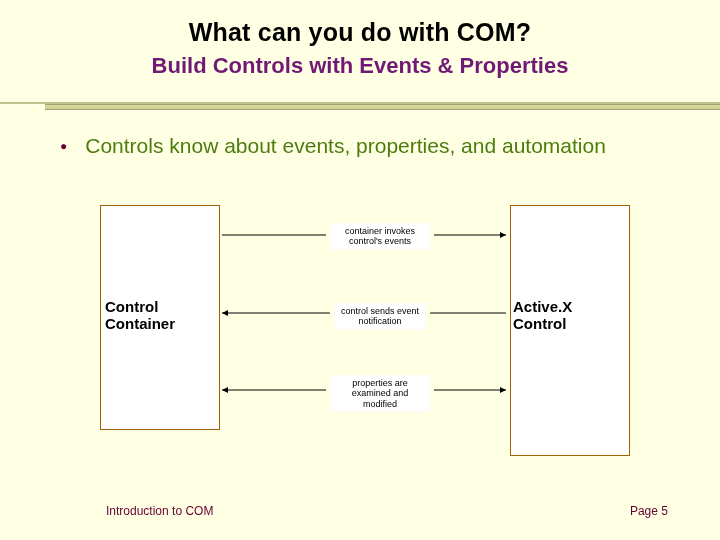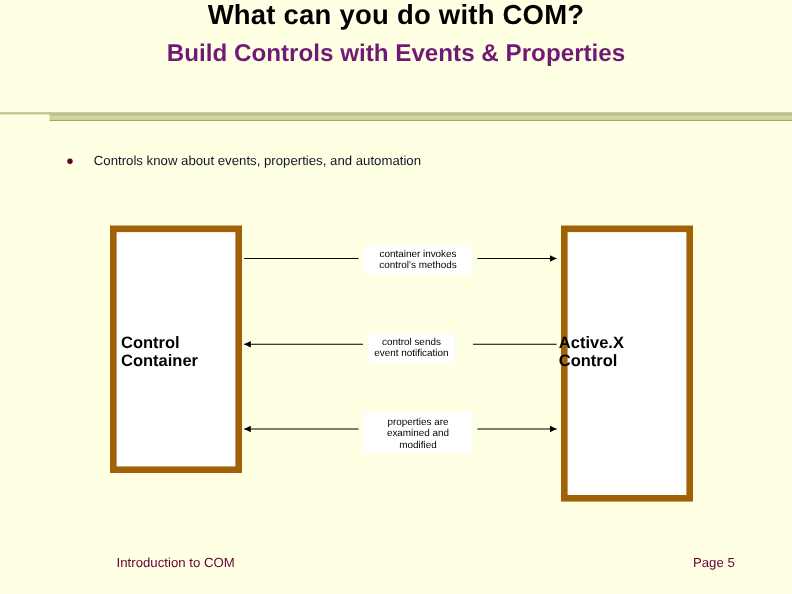--- a/index.html
+++ b/index.html
@@ -8,20 +8,21 @@
     background: #feffe3;
     font-family: Verdana, Geneva, sans-serif;
     position: relative;
     overflow: hidden;
   }
   .title {
     text-align: center;
     font-weight: 700;
     color: #000;
     font-size: 25px;
+    padding-top: 18px;
     letter-spacing: 0.2px;
   }
   .subtitle {
     text-align: center;
     font-weight: 700;
     color: #701a75;
     font-size: 22px;
     margin-top: 6px;
   }
   .decor-line {
@@ -54,22 +55,22 @@
     align-items: flex-start;
     gap: 18px;
   }
   .bullet-dot {
     font-size: 12px;
     color: #660033;
     line-height: 22px;
     margin-left: 2px;
   }
   .bullet-text {
-    color: #0f172a;
-    font-size: 12px;
+    color: #4d7c0f;
+    font-size: 21px;
     line-height: 22px;
   }
   .diagram-wrap {
     position: absolute;
     top: 205px;
     left: 100px;
     width: 530px;
     height: 230px;
   }
   .footer-left {
@@ -84,21 +85,21 @@
     position: absolute;
     right: 52px;
     bottom: 22px;
     color: #660033;
     font-size: 12px;
   }
   
   .box {
     position: absolute;
     background: #ffffff;
-    border: 6px solid #a16207;
+    border: 1px solid #a16207;
     box-shadow: 0 0 2px rgba(0,0,0,0.03);
   }
   .box-left { left: 0; top: 0; width: 120px; height: 225px; }
   .box-right { right: 0; top: 0; width: 120px; height: 251px; }
   .main-label {
     position: absolute;
     font-family: Arial, Helvetica, sans-serif;
     font-weight: 700;
     font-size: 15px;
     color: #000;
@@ -112,21 +113,21 @@
     background: #fff;
     font-family: Arial, Helvetica, sans-serif;
     font-size: 9px;
     line-height: 1.15;
     color: #000;
     text-align: center;
     padding: 2px 4px;
     border: 1px solid #fafafa;
   }
   .slb1 { left: 230px; top: 18px; width: 100px; }
-  .slb2 { left: 234px; top: 98px; width: 80px; }
+  .slb2 { left: 234px; top: 98px; width: 92px; }
   .slb3 { left: 230px; top: 170px; width: 100px; }
 </style>
 </head>
 <body>
 
 <div class="title">What can you do with COM?</div>
 <div class="subtitle">Build Controls with Events &amp; Properties</div>
 
 <div class="decor-line">
   <div class="line-top"></div>
@@ -141,21 +142,21 @@
 </div>
 
 <div class="diagram-wrap">
   <div class="box box-left">
     <div class="main-label label-left">Control Container</div>
   </div>
   <div class="box box-right">
     <div class="main-label label-right">Active.X Control</div>
   </div>
 
-  <div class="small-label-box slb1">container invokes control's methods</div>
+  <div class="small-label-box slb1">container invokes control's events</div>
   <div class="small-label-box slb2">control sends event notification</div>
   <div class="small-label-box slb3">properties are examined and modified</div>
 
   <svg width="530" height="230" style="position:absolute;left:0;top:0;pointer-events:none">
     <defs>
       <marker id="arrR" markerWidth="8" markerHeight="8" refX="6" refY="3" orient="auto">
         <path d="M0,0 L6,3 L0,6 Z" fill="#000"></path>
       </marker>
       <marker id="arrL" markerWidth="8" markerHeight="8" refX="0" refY="3" orient="auto">
         <path d="M6,0 L0,3 L6,6 Z" fill="#000"></path>

